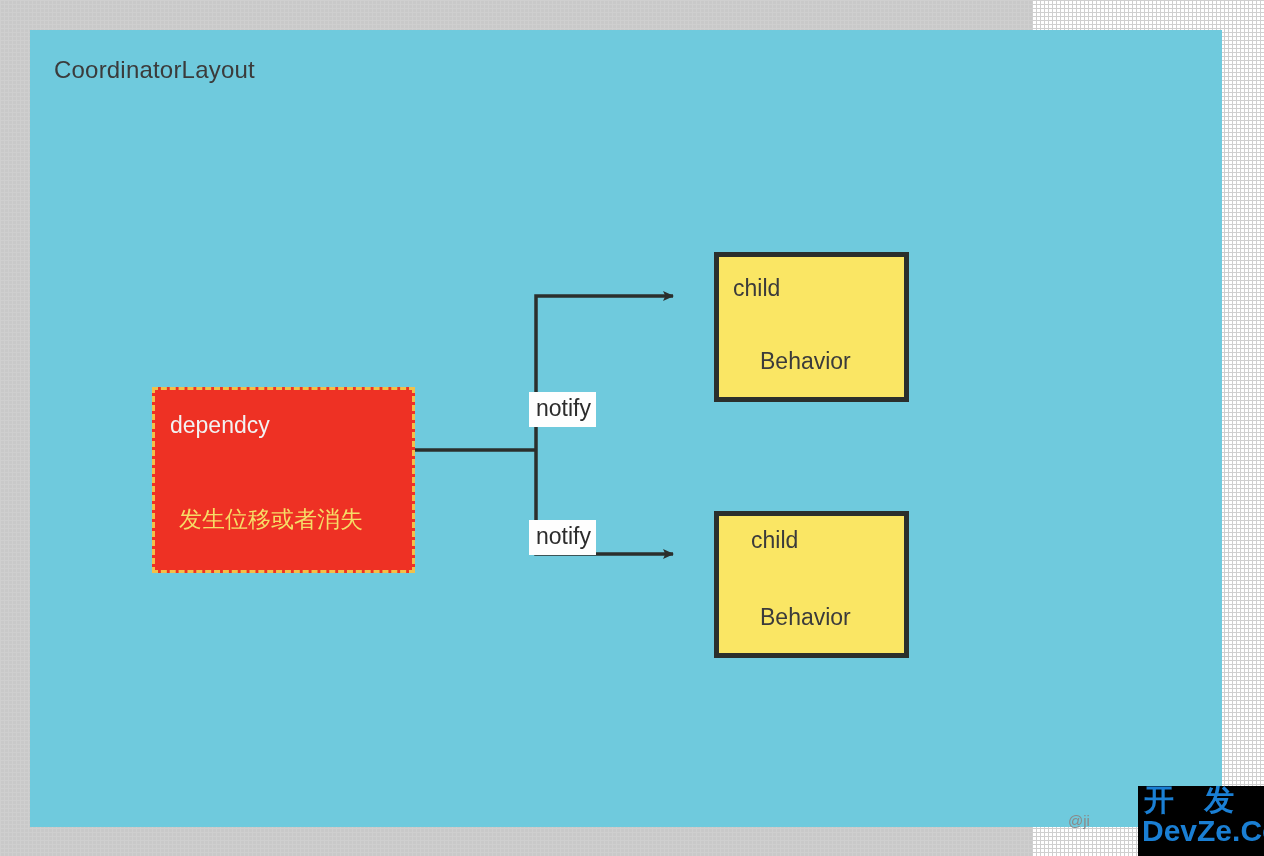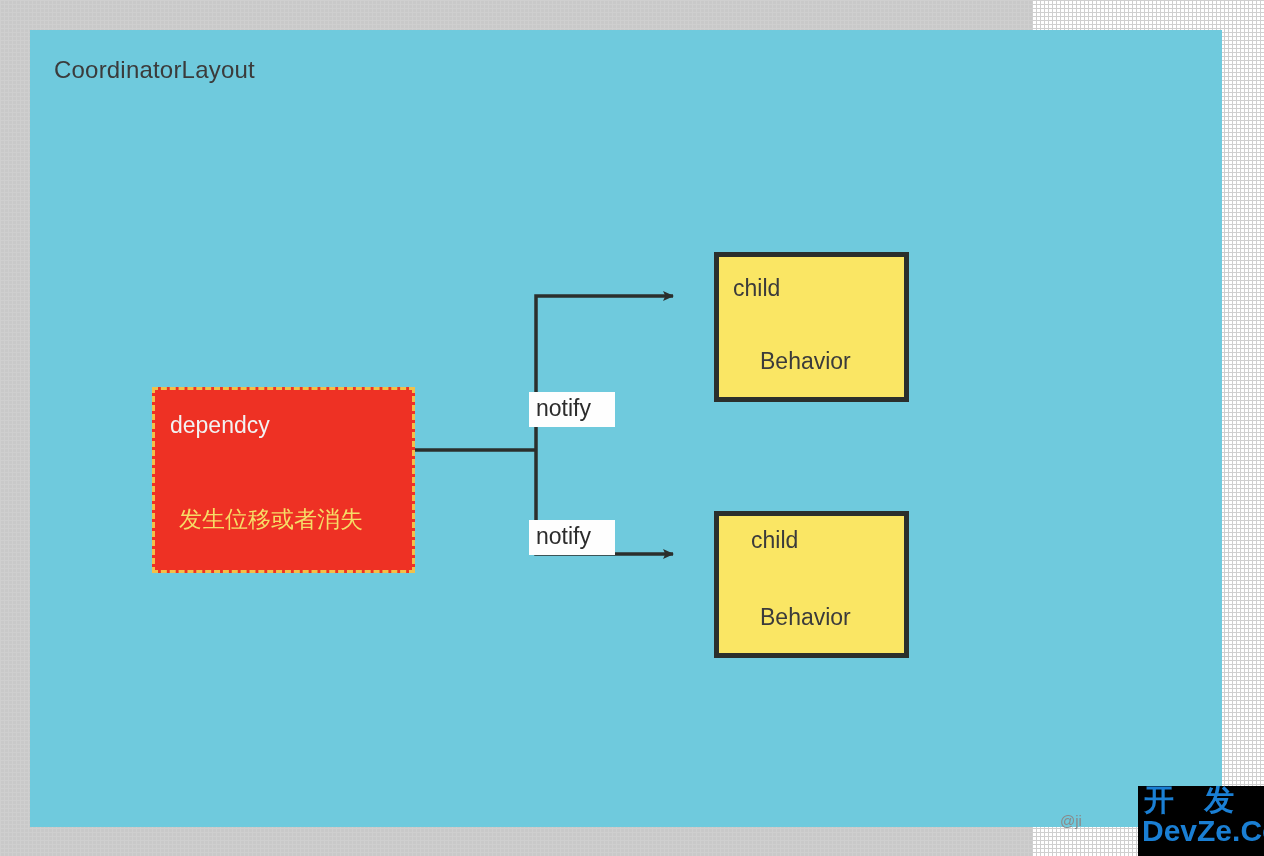--- a/index.html
+++ b/index.html
@@ -135,21 +135,21 @@
     pointer-events: none;
   }
 
   
   .notify-label {
     position: absolute;
     background: #fefefe;
     color: #2c2c2c;
     font-size: 23px;
     line-height: 1;
-    padding: 5px 24px 7px 7px;
+    padding: 5px 5px 7px 7px;
     white-space: nowrap;
   }
   #notify-label-top {
     left: 499px;
     top: 362px;
   }
   #notify-label-bottom {
     left: 499px;
     top: 490px;
   }
@@ -166,21 +166,21 @@
   #watermark-bg {
     position: absolute;
     left: 78px;
     top: 0px;
     width: 126px;
     height: 70px;
     background: #000000;
   }
   #watermark-handle {
     position: absolute;
-    left: 0;
+    left: 8px;
     top: 26px;
     font-size: 15px;
     color: #8a8a8a;
     white-space: nowrap;
   }
   #watermark-cn {
     position: absolute;
     left: 84px;
     top: -2px;
     font-size: 30px;

